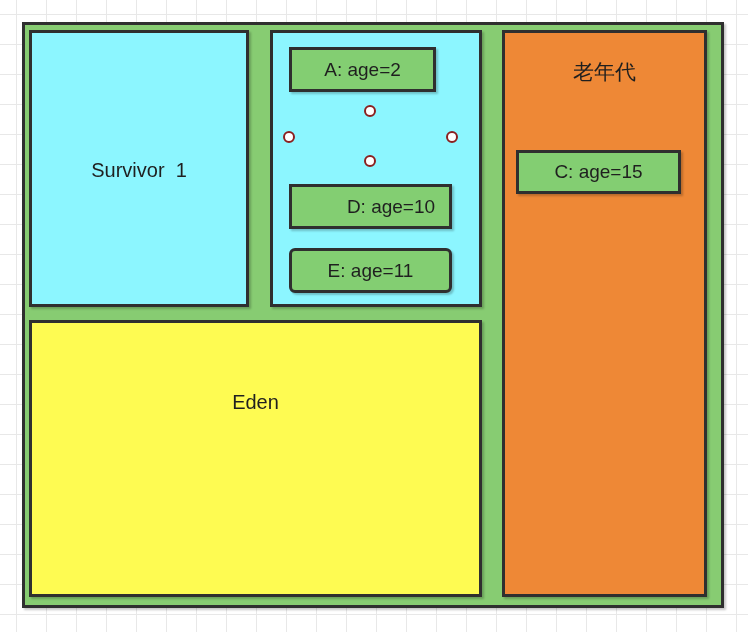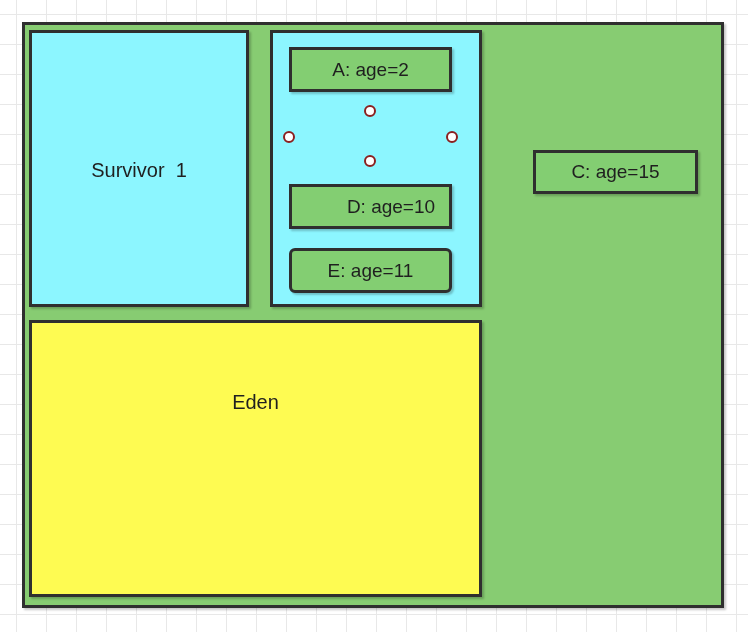--- a/index.html
+++ b/index.html
@@ -110,25 +110,25 @@
     background: #83ce72;
     box-shadow: 2px 2px 2px rgba(0,0,0,0.22);
     display: flex;
     align-items: center;
     justify-content: center;
     color: #1f1f1f;
     font-size: 19px;
     white-space: pre;
   }
 
-  #node-a { left: 289px; top: 47px;  width: 163px; height: 45px; }
+  #node-a { left: 289px; top: 47px;  width: 147px; height: 45px; }
   #node-b { left: 289px; top: 114px; width: 163px; height: 46px; }
   #node-d { left: 289px; top: 184px; width: 163px; height: 45px; padding-left: 41px; }
   #node-e { left: 289px; top: 248px; width: 163px; height: 45px; border-radius: 6px; }
-  #node-c { left: 533px; top: 150px; width: 165px; height: 44px; }
+  #node-c { left: 516px; top: 150px; width: 165px; height: 44px; }
 
   
   .handle {
     position: absolute;
     width: 12px;
     height: 12px;
     box-sizing: border-box;
     border-radius: 50%;
     background: #ffffff;
     border: 2px solid #8b2020;
@@ -149,20 +149,23 @@
   <div class="shape" id="survivor-0">
     <div class="shape-label">Survivor  1</div>
   </div>
 
   <div class="shape" id="survivor-1"></div>
 
   <div class="shape" id="eden">
     <div class="shape-label">Eden</div>
   </div>
 
+  <div class="shape" id="old-gen">
+    <div class="shape-label">老年代</div>
+  </div>
 
   <div class="obj-node" id="node-a">A: age=2</div>
 
 
   <div class="obj-node" id="node-d">D: age=10</div>
 
   <div class="obj-node" id="node-e">E: age=11</div>
 
   <div class="obj-node" id="node-c">C: age=15</div>
 

